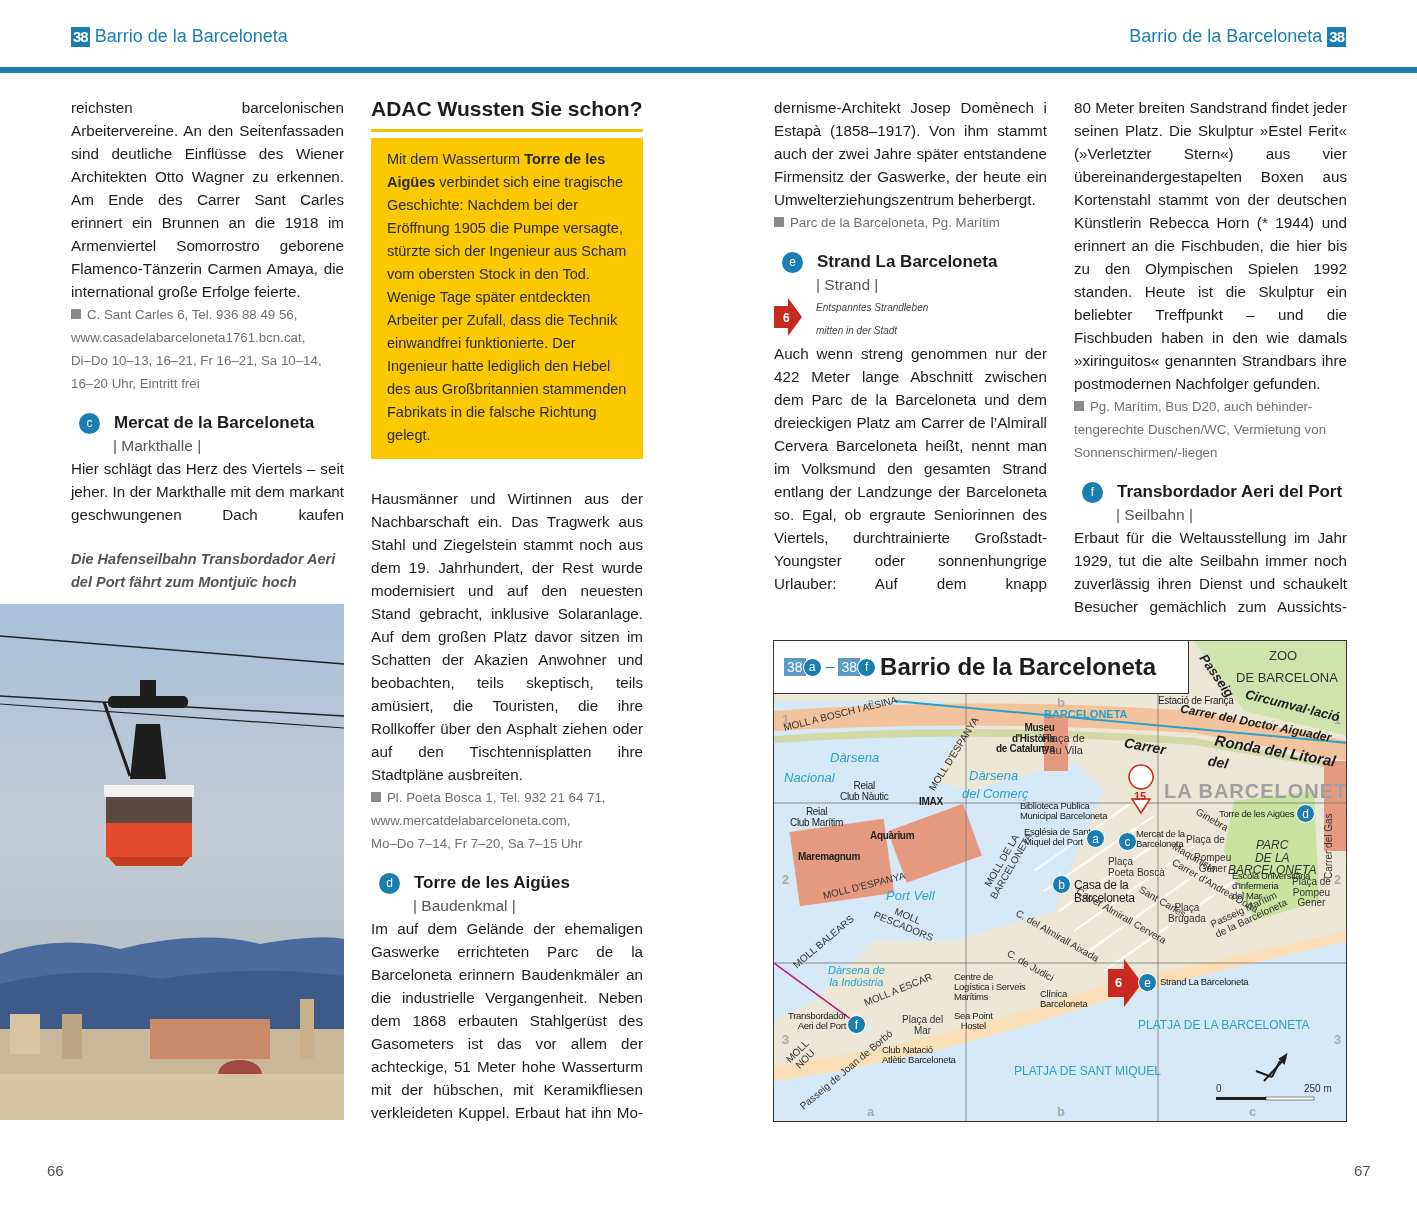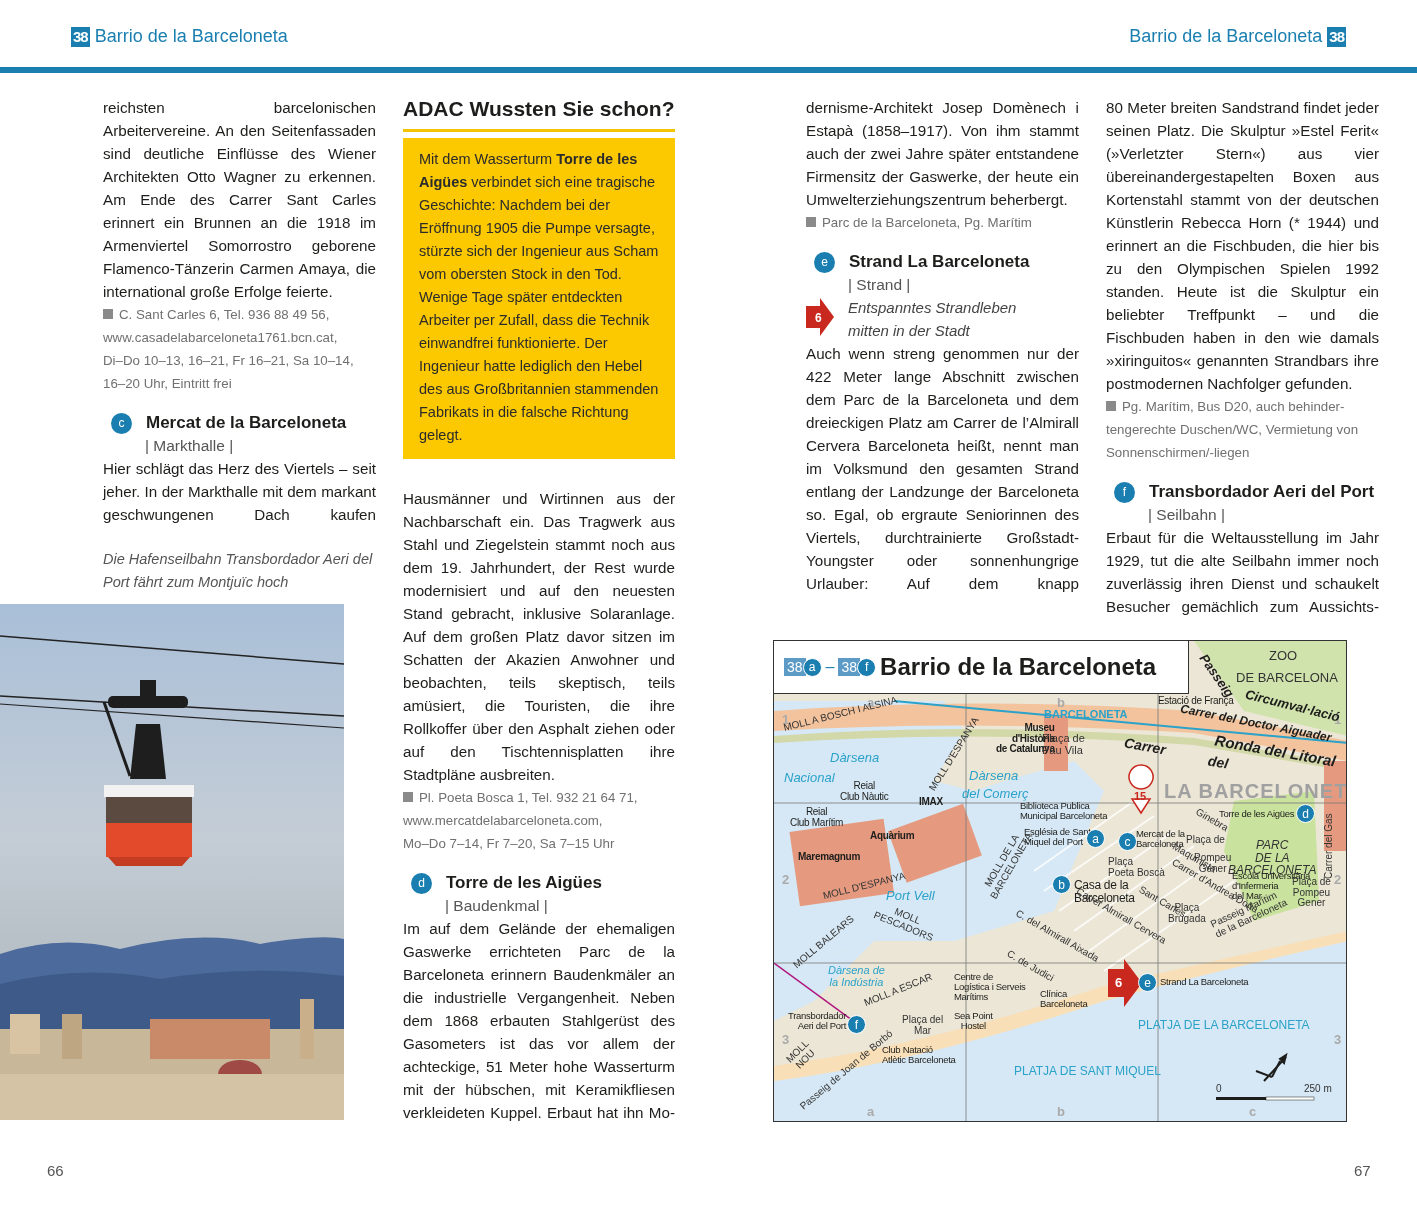--- a/index.html
+++ b/index.html
@@ -5,32 +5,32 @@
   * { box-sizing: border-box; margin: 0; padding: 0; }
   html, body { width: 1417px; height: 1210px; background: #ffffff; overflow: hidden; }
   body { position: relative; font-family: "Liberation Sans", "DejaVu Sans", sans-serif; color: #1d1d1b; }
 
   .running-head { position: absolute; top: 26px; font-size: 18px; color: #1a7fb0; display: flex; align-items: center; gap: 5px; }
   .running-head.left { left: 71px; }
   .running-head.right { right: 71px; }
   .chap-badge { background: #1a7fb0; color: #fff; font-weight: bold; font-size: 15px; padding: 1px 2px; line-height: 18px; letter-spacing: -1px; }
   .head-rule { position: absolute; top: 67px; left: 0; width: 1417px; height: 6px; background: #1a7fb0; }
 
-  .col { position: absolute; font-size: 15.2px; line-height: 23px; margin-left: 32px; }
+  .col { position: absolute; font-size: 15.2px; line-height: 23px; }
   .col p.body { text-align: justify; hyphens: manual; }
   .info { color: #707070; font-size: 13.3px; line-height: 23px; }
   .info .sq { display: inline-block; width: 10px; height: 10px; background: #8a8a8a; margin-right: 6px; vertical-align: 0px; }
 
   .entry-head { display: flex; align-items: flex-start; margin-top: 16px; }
   .poi-badge { width: 21px; height: 21px; border-radius: 50%; background: #1a7fb0; color: #fff; font-size: 12px; display: flex; align-items: center; justify-content: center; margin: 2px 14px 0 8px; flex-shrink: 0; }
   .entry-title { font-weight: bold; font-size: 17px; line-height: 23px; }
   .entry-cat { padding-left: 42px; color: #555; font-size: 15.5px; line-height: 23px; }
-  .entry-tag { padding-left: 42px; font-style: italic; color: #444; line-height: 23px; font-size: 15px; }
+  .entry-tag { padding-left: 42px; font-style: italic; color: #444; line-height: 23px; font-size: 10px; }
   .arrow-6 { position: absolute; left: 0; width: 28px; height: 38px; }
-  .caption { font-style: italic; color: #555; font-size: 14.5px; line-height: 23px; }
+  .caption { font-style: italic; color: #555; font-size: 14.5px; line-height: 23px; font-weight: bold; }
 
   .adac-title { font-weight: bold; font-size: 21px; line-height: 26px; padding-bottom: 7px; border-bottom: 3px solid #f4c400; }
   .adac-box { margin-top: 6px; background: #fcc800; padding: 10px 16px 12px 16px; font-size: 14.5px; line-height: 23px; color: #2b2b2b; }
 
   .photo { position: absolute; left: 0; top: 604px; width: 344px; height: 516px; overflow: hidden; }
 
   .map-frame { position: absolute; left: 773px; top: 640px; width: 574px; height: 482px; border: 1px solid #333; overflow: hidden; background: #e1ecd6; }
   .map-title-box { position: absolute; left: 0; top: 0; width: 415px; height: 53px; background: #fff; border-right: 1px solid #333; border-bottom: 1px solid #333; display: flex; align-items: center; padding-left: 10px; z-index: 5; }
   .map-title-box .mb { display: inline-flex; align-items: center; }
   .mb-num { background: #5d9bc7; color: #fff; font-size: 14px; padding: 1px 3px; }

